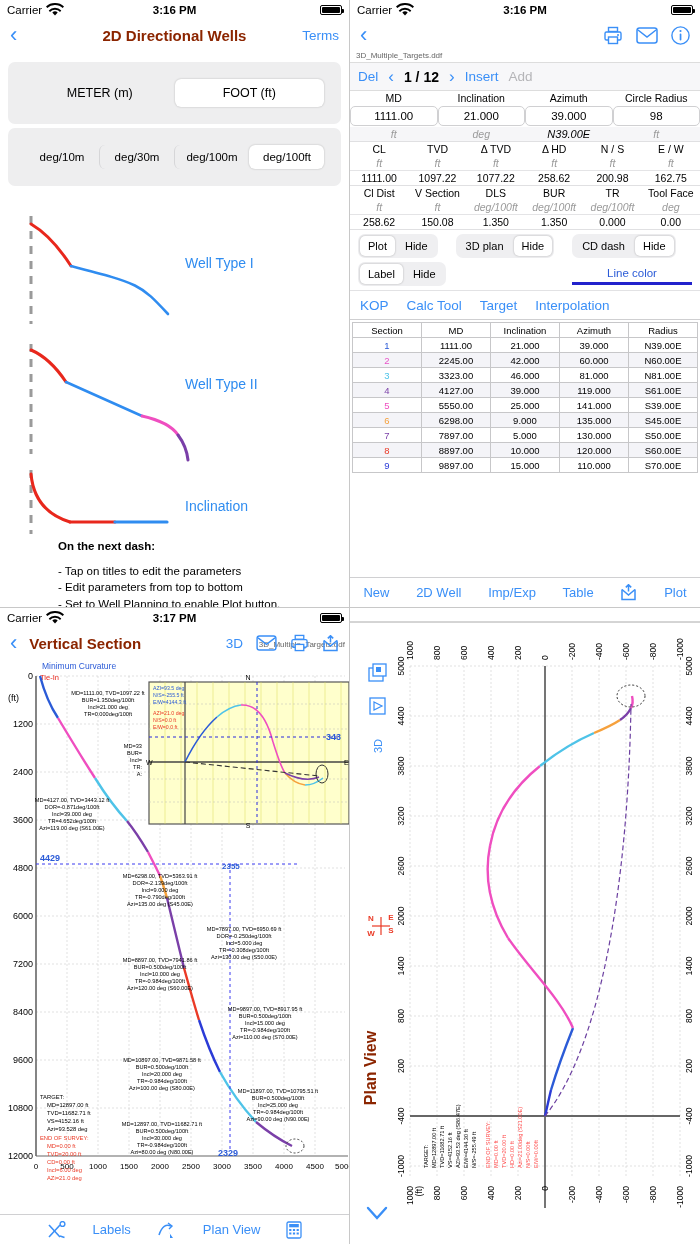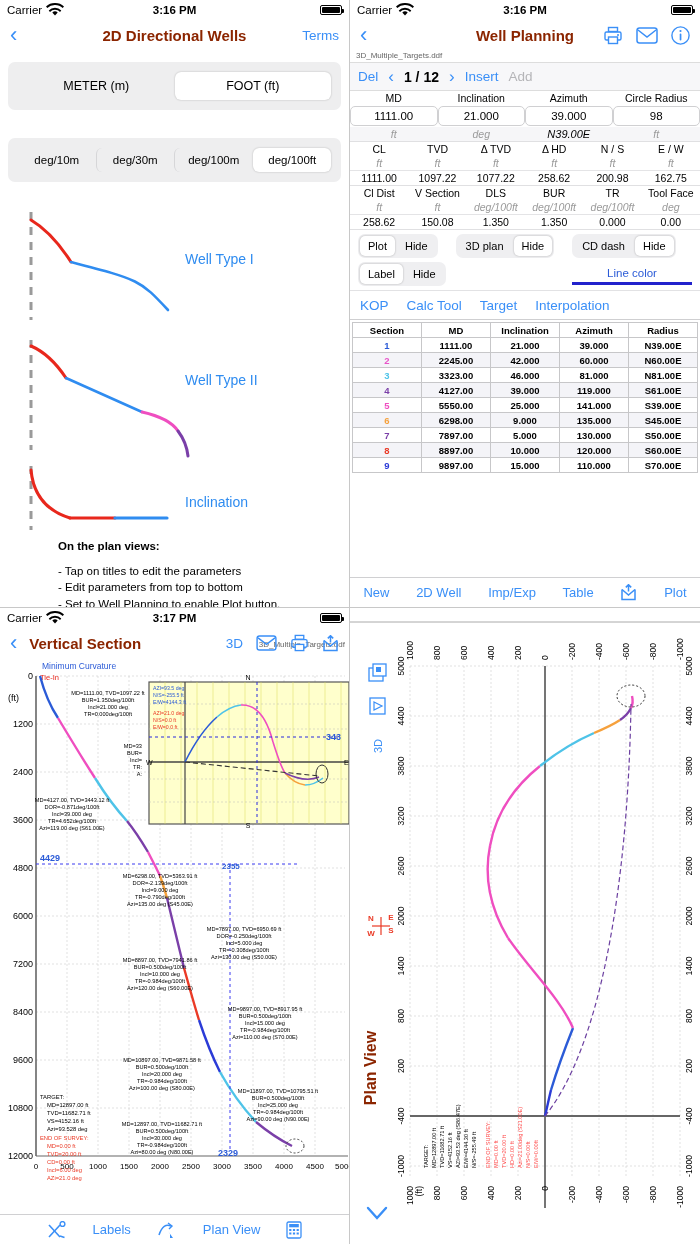--- a/index.html
+++ b/index.html
@@ -24,21 +24,21 @@
   .batt i { position:absolute; left:1px; top:1px; bottom:1px; width:18px; background:#000; display:block; border-radius:1px;}
 
   
   .navbar { height:30px; display:flex; align-items:center; padding:0 10px; position:relative; }
   .nav-title { position:absolute; left:0; right:0; text-align:center; font-size:15px; font-weight:bold; color:#8B2500; pointer-events:none;}
   .back-chev { color:#3a8ff7; font-size:22px; font-weight:300; line-height:1; cursor:pointer; }
   .nav-right { margin-left:auto; display:flex; align-items:center; gap:13px; z-index:2;}
   .nav-link { color:#3a8ff7; font-size:13.5px; }
 
   
-  .seg-wrap { margin:12px 8px 0; background:#eeeeef; border-radius:7px; padding:10px; display:flex; }
+  .seg-wrap { margin:12px 8px 0; background:#eeeeef; border-radius:7px; padding:17px; display:flex; }
   .seg { flex:1; text-align:center; font-size:12.5px; padding:7px 0; border-radius:6px; color:#000; }
   .seg.on { background:#fff; box-shadow:0 0 2px rgba(0,0,0,.25); }
   .seg-wrap.small .seg { font-size:11.5px; padding:6px 0; }
   .seg-wrap.small .seg + .seg { border-left:1px solid #d6d6d8; }
   .seg-wrap.small .seg.on { border-left-color:transparent; }
   .wt-label { position:absolute; left:185px; font-size:14px; color:#2f8cf0; }
 
   .notes { position:absolute; left:58px; top:538px; font-size:11.5px; line-height:1.45; color:#000;}
   .notes b { font-size:11.5px; }
 
@@ -64,21 +64,21 @@
   .grp { background:#efeff1; border-radius:7px; padding:2px; display:flex; gap:2px;}
   .gb { font-size:11px; padding:4px 8px; border-radius:5px; color:#000; }
   .gb.on { background:#fff; box-shadow:0 0 2px rgba(0,0,0,.3); }
   .linecolor { margin-left:auto; text-align:center; }
   .linecolor span { color:#2b5bd7; font-size:11.5px; }
   .linecolor .bar { height:3px; background:#2222cc; margin-top:1px; }
 
   .tabrow { display:flex; gap:18px; padding:7px 10px 6px; font-size:13.5px; color:#3a8ff7; border-top:1px solid #e2e2e4; border-bottom:1px solid #cfcfd1;}
 
   table.sect-table { width:100%; border-collapse:collapse; table-layout:fixed; }
-  table.sect-table th, table.sect-table td { font-size:9.5px; text-align:center; border:1px solid #c7c7c9; padding:1.5px 0; font-weight:bold; color:#000;}
+  table.sect-table th, table.sect-table td { font-size:9.5px; text-align:center; border:1px solid #c7c7c9; padding:1.5px 0; font-weight:normal; color:#000;}
   table.sect-table tr:nth-child(even) td { background:#f4f4f8; }
   table.sect-table th { background:#fff; }
 
   .bottombar { position:absolute; left:0; right:0; bottom:0; height:30px; display:flex; align-items:center; justify-content:space-around; font-size:13px; color:#3a8ff7; border-top:1px solid #d0d0d2; background:#fff;}
 
   
   .plotwrap { position:absolute; left:0; right:0; top:48px; bottom:30px; }
   svg text { font-family:"Liberation Sans", sans-serif; }
 
   .vsec-title { font-size:15px; font-weight:bold; color:#8B2500;}
@@ -114,21 +114,21 @@
       <div class="nav-right">
           <span class="nav-link">Terms</span>
         </div>
     </div>
 
     <div class="seg-wrap">
       <div class="seg">METER (m)</div>
       <div class="seg on">FOOT (ft)</div>
     </div>
 
-    <div class="seg-wrap small" style="margin-top:28px">
+    <div class="seg-wrap small" style="margin-top:4px">
       <div class="seg">deg/10m</div>
       <div class="seg">deg/30m</div>
       <div class="seg">deg/100m</div>
       <div class="seg on">deg/100ft</div>
     </div>
 
     <div style="position:relative; margin-top:18px; height:330px;">
       <svg width="350" height="330" viewBox="0 0 350 330">
 
         <line x1="31" y1="12" x2="31" y2="120" stroke="#9a9a9a" stroke-width="3" stroke-dasharray="8,7"></line>
@@ -145,21 +145,21 @@
         <path d="M31 270 C 33 292, 44 310, 70 318" stroke="#e8271c" stroke-width="3" fill="none" stroke-linecap="round"></path>
         <path d="M70 318 L 115 318" stroke="#e8271c" stroke-width="3" fill="none" stroke-linecap="round"></path>
         <path d="M115 318 L 167 318" stroke="#2f8cf0" stroke-width="3.2" fill="none" stroke-linecap="round"></path>
       </svg>
       <div class="wt-label" style="top:51px">Well Type I</div>
       <div class="wt-label" style="top:172px">Well Type II</div>
       <div class="wt-label" style="top:294px">Inclination</div>
     </div>
 
     <div class="notes">
-      <b>On the plan views:</b>
+      <b>On the next dash:</b>
       <div style="height:8px"></div>
       <div>- Tap on titles to edit  the parameters</div>
       <div>- Edit parameters from top to bottom</div>
       <div>- Set to Well Planning to enable Plot button.</div>
     </div>
   </div>
 
   <div class="panel">
     <div class="statusbar">
       <div class="sb-left">
@@ -172,21 +172,20 @@
       </div>
       <div class="sb-center">3:16 PM</div>
       <div class="sb-right">
           <span class="batt">
             <i></i>
           </span>
         </div>
     </div>
     <div class="navbar">
       <span class="back-chev">‹</span>
-      <div class="nav-title">Well Planning</div>
       <div class="nav-right">
         <svg width="20" height="19" viewBox="0 0 20 19">
             <rect x="2" y="6" width="16" height="8" rx="1.5" fill="none" stroke="#3a8ff7" stroke-width="1.4"></rect>
             <rect x="5.5" y="1.5" width="9" height="4" fill="none" stroke="#3a8ff7" stroke-width="1.4"></rect>
             <rect x="5.5" y="11" width="9" height="6.5" fill="#fff" stroke="#3a8ff7" stroke-width="1.4"></rect>
             <circle cx="15" cy="9" r="1" fill="#3a8ff7"></circle>
           </svg>
         <svg width="22" height="17" viewBox="0 0 22 17">
             <rect x="1" y="1" width="20" height="15" rx="2.5" fill="none" stroke="#3a8ff7" stroke-width="1.5"></rect>
             <path d="M2 3l9 7 9-7" fill="none" stroke="#3a8ff7" stroke-width="1.5"></path>

